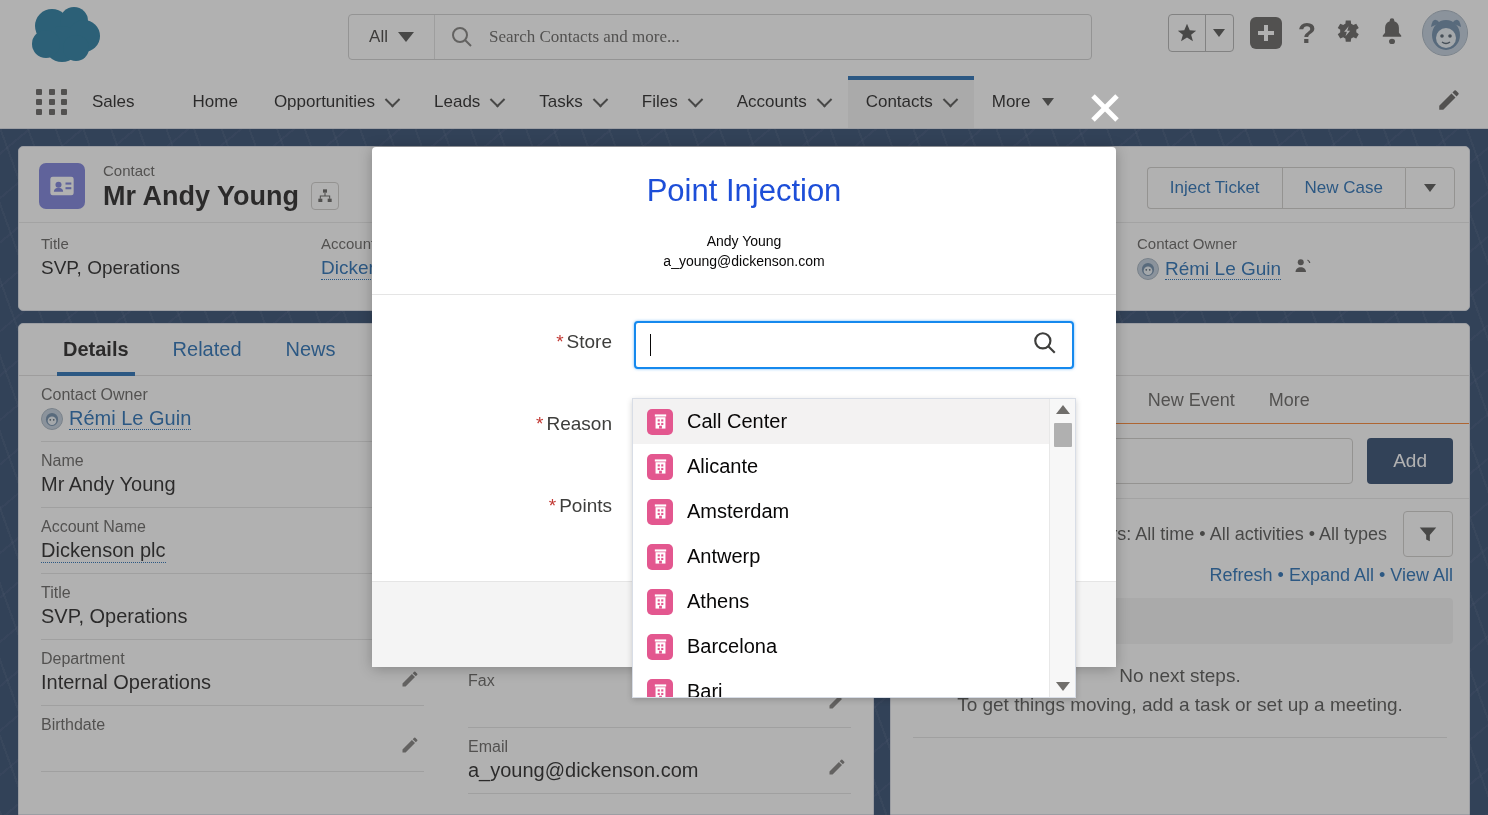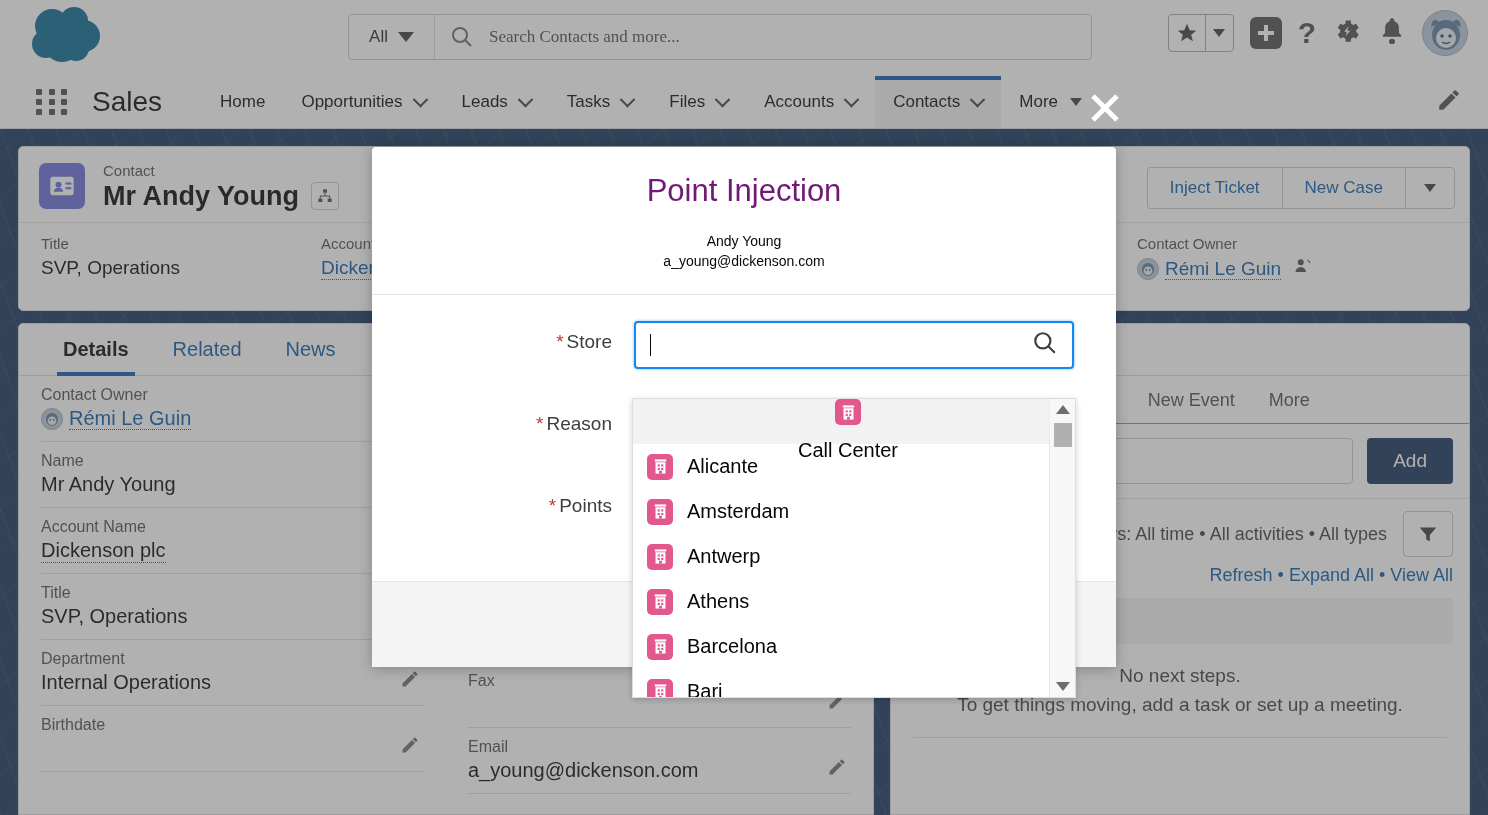--- a/index.html
+++ b/index.html
@@ -83,21 +83,21 @@
     position: relative; height: 53px; background: #ffffff;
     display: flex; align-items: stretch; border-bottom: 1px solid #d8dde6;
   }
   .waffle {
     width: 34px; margin-left: 36px; align-self: center;
     display: grid; grid-template-columns: repeat(3, 1fr); gap: 4px;
   }
   .waffle i { width: 6px; height: 6px; background: #514f4d; border-radius: 1px; display: block; }
   .applabel {
     align-self: center; margin-left: 22px;
-    font-size: 28px; color: #080707;
+    font-size: 17px; color: #080707;
   }
   .navitems { display: flex; align-items: stretch; margin-left: 40px; }
   .navitem {
     display: flex; align-items: center; gap: 12px;
     padding: 0 18px; font-size: 17px; color: #080707;
     position: relative;
   }
   .navitem.active { background: #f3f3f3; }
   .navitem.active::before {
     content: ""; position: absolute; left: 0; right: 0; top: 0;
@@ -218,21 +218,21 @@
     width: 40px; height: 40px;
   }
   .modal {
     position: absolute; z-index: 60;
     left: 372px; top: 147px; width: 744px; height: 520px;
     background: #ffffff; border-radius: 4px;
     box-shadow: 0 2px 14px rgba(0,0,0,0.25);
     display: flex; flex-direction: column;
   }
   .modal-header { padding: 26px 24px 22px; text-align: center; border-bottom: 1px solid #e5e5e5; }
-  .modal-title { font-size: 31px; color: #701a75; font-weight: normal; margin-bottom: 22px; }
+  .modal-title { font-size: 31px; color: #1d4ed8; font-weight: normal; margin-bottom: 22px; }
   .modal-sub { font-size: 14px; color: #080707; line-height: 1.45; }
   .modal-body { flex: 1; padding: 26px 0 0 0; position: relative; }
   .form-row { display: flex; align-items: flex-start; padding: 0 0 34px 0; }
   .form-label {
     width: 262px; text-align: right; padding-right: 22px;
     font-size: 19px; color: #3e3e3c; padding-top: 10px;
   }
   .req-star { color: #c23934; margin-right: 3px; }
   .form-ctl { flex: 1; padding-right: 42px; }
   .combobox {
@@ -263,21 +263,21 @@
     background: #ffffff; border: 1px solid #d8dde6;
     box-shadow: 0 2px 6px rgba(0,0,0,0.18);
     display: flex;
   }
   .dd-list { flex: 1; overflow: hidden; }
   .dd-item {
     display: flex; align-items: center; gap: 14px;
     height: 45px; padding: 0 0 0 14px;
     font-size: 20px; color: #080707;
   }
-  .dd-item.hl { background: #f3f2f2; flex-direction: column; }
+  .dd-item.hl { background: #f3f2f2; }
   .store-icon {
     width: 26px; height: 26px; border-radius: 5px; background: #e3578f;
     display: flex; align-items: center; justify-content: center; flex: none;
   }
   .dd-scroll {
     width: 26px; background: #f7f7f7; border-left: 1px solid #e8e8e8;
     display: flex; flex-direction: column; align-items: center;
     justify-content: space-between; padding: 6px 0;
     position: relative;
   }

